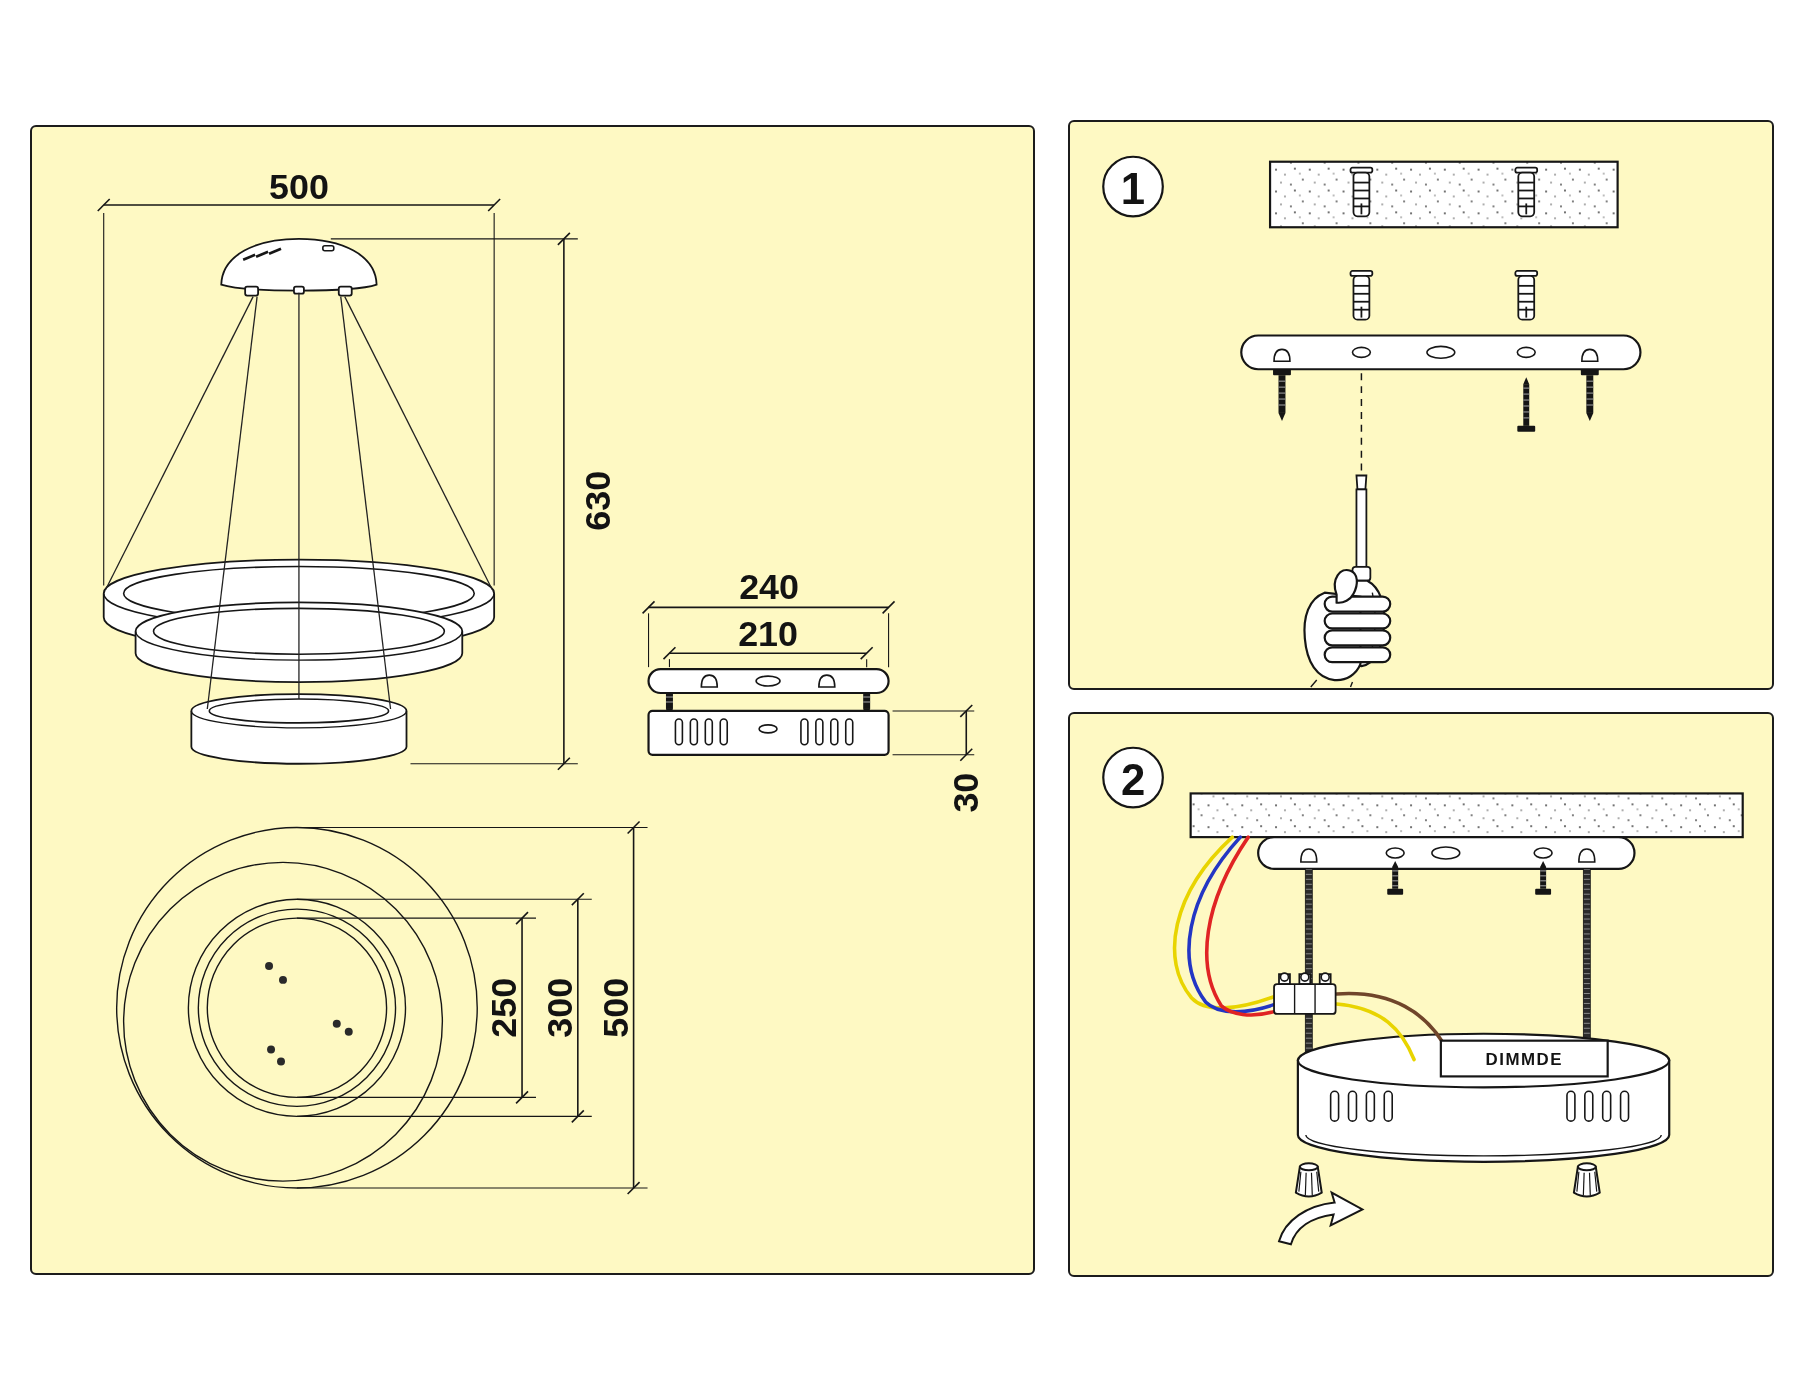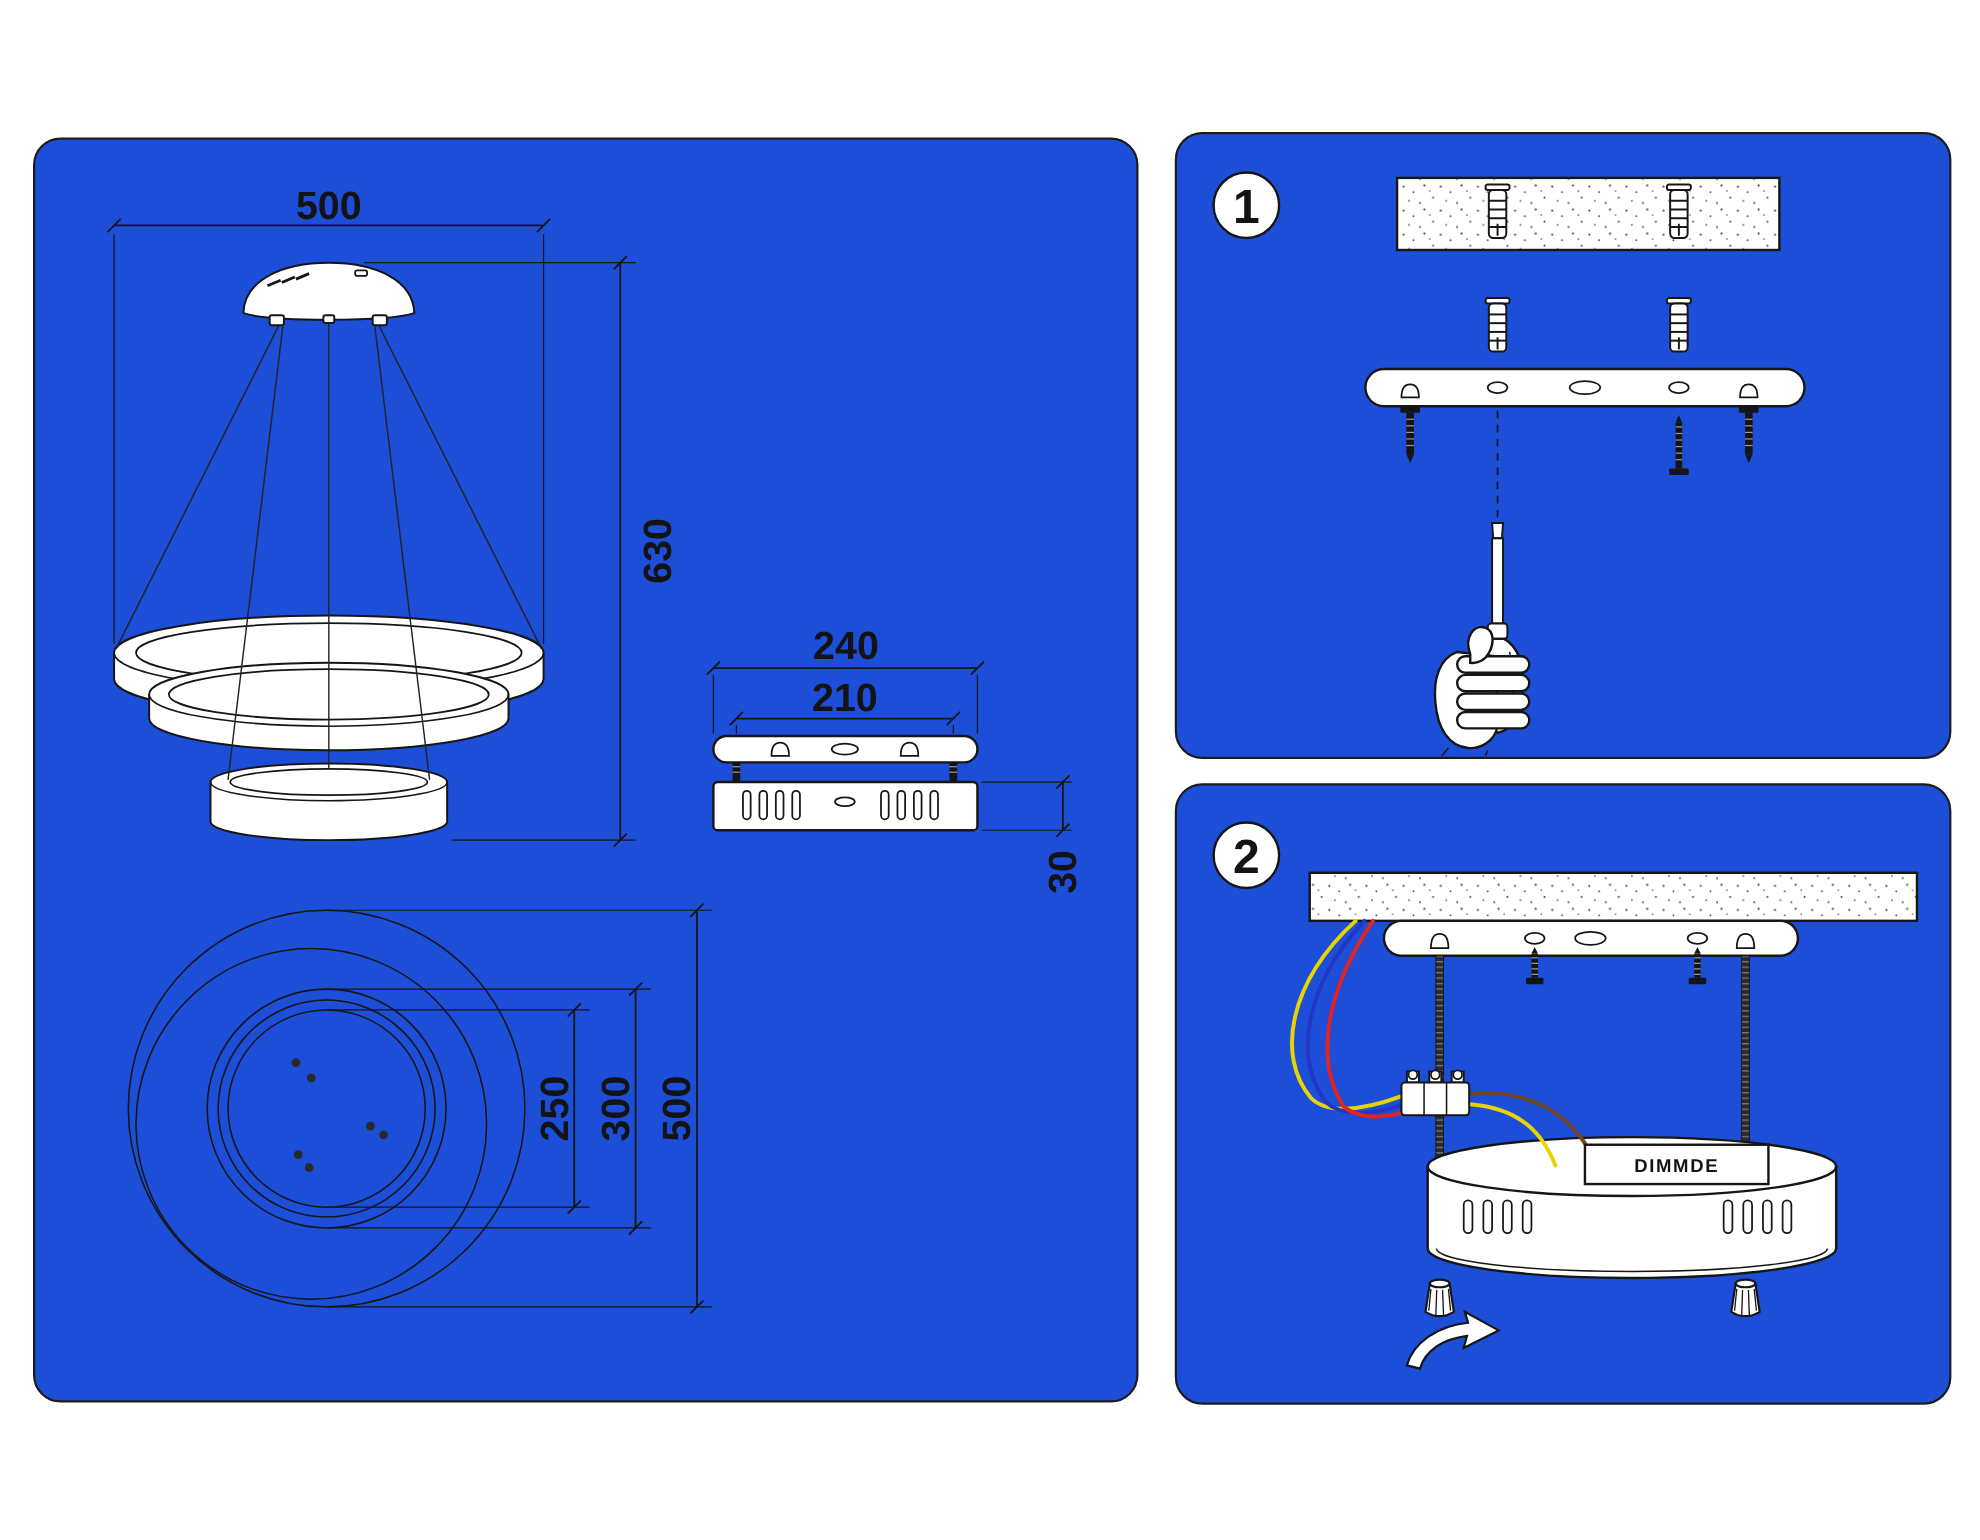--- a/index.html
+++ b/index.html
@@ -1,17 +1,17 @@
 <!DOCTYPE html>
 <html><head>
 <meta charset="utf-8">
 <style>
   html,body{margin:0;padding:0;background:#fff;}
   body{width:1800px;height:1400px;position:relative;font-family:"Liberation Sans",sans-serif;}
-  .panel{position:absolute;border:2.5px solid #1c1c1c;border-radius:25px;background:#1d4ed8;box-sizing:border-box;}
+  .panel{position:absolute;border:2.5px solid #1c1c1c;border-radius:6px;background:#fef9c3;box-sizing:border-box;}
   #panel-dims{left:30px;top:125px;width:1005px;height:1150px;}
   #panel-step1{left:1068px;top:120px;width:706px;height:570px;}
   #panel-step2{left:1068px;top:712px;width:706px;height:565px;}
   svg{display:block;width:100%;height:100%;}
   text{font-family:"Liberation Sans",sans-serif;font-weight:700;fill:#131313;}
   .dimtext{font-size:36px;}
   .badgetext{font-size:44px;}
   .dimmertext{font-size:17px;letter-spacing:1.5px;}
   .outline{fill:#fff;stroke:#161616;stroke-width:2.2;}
   .outline-thin{fill:#fff;stroke:#161616;stroke-width:1.8;}

